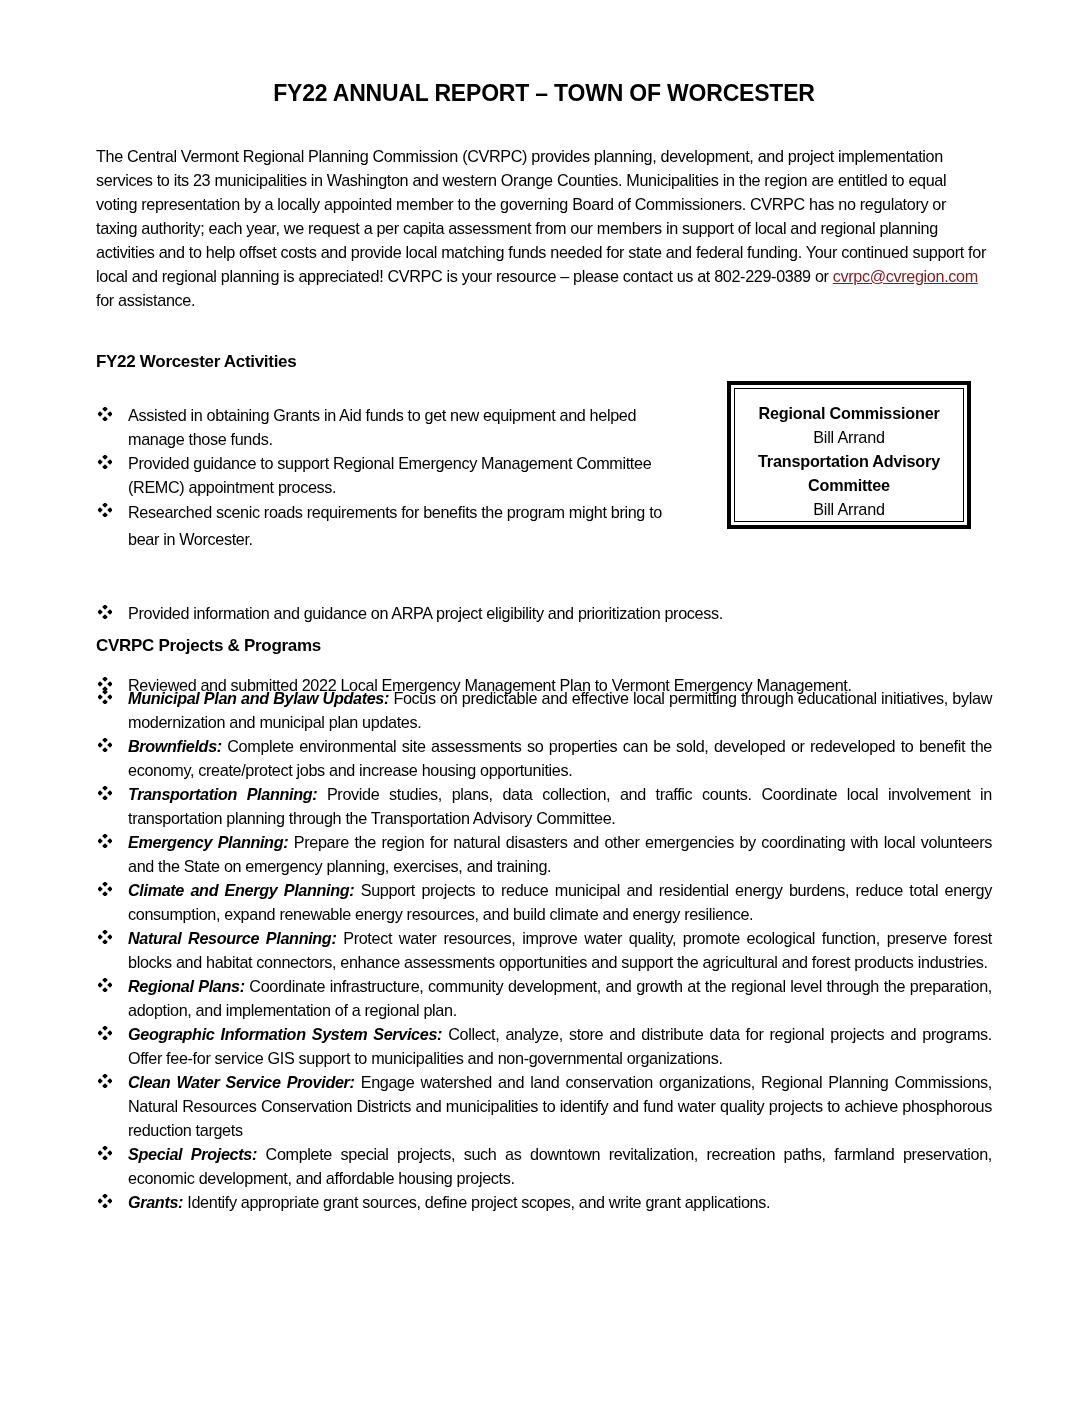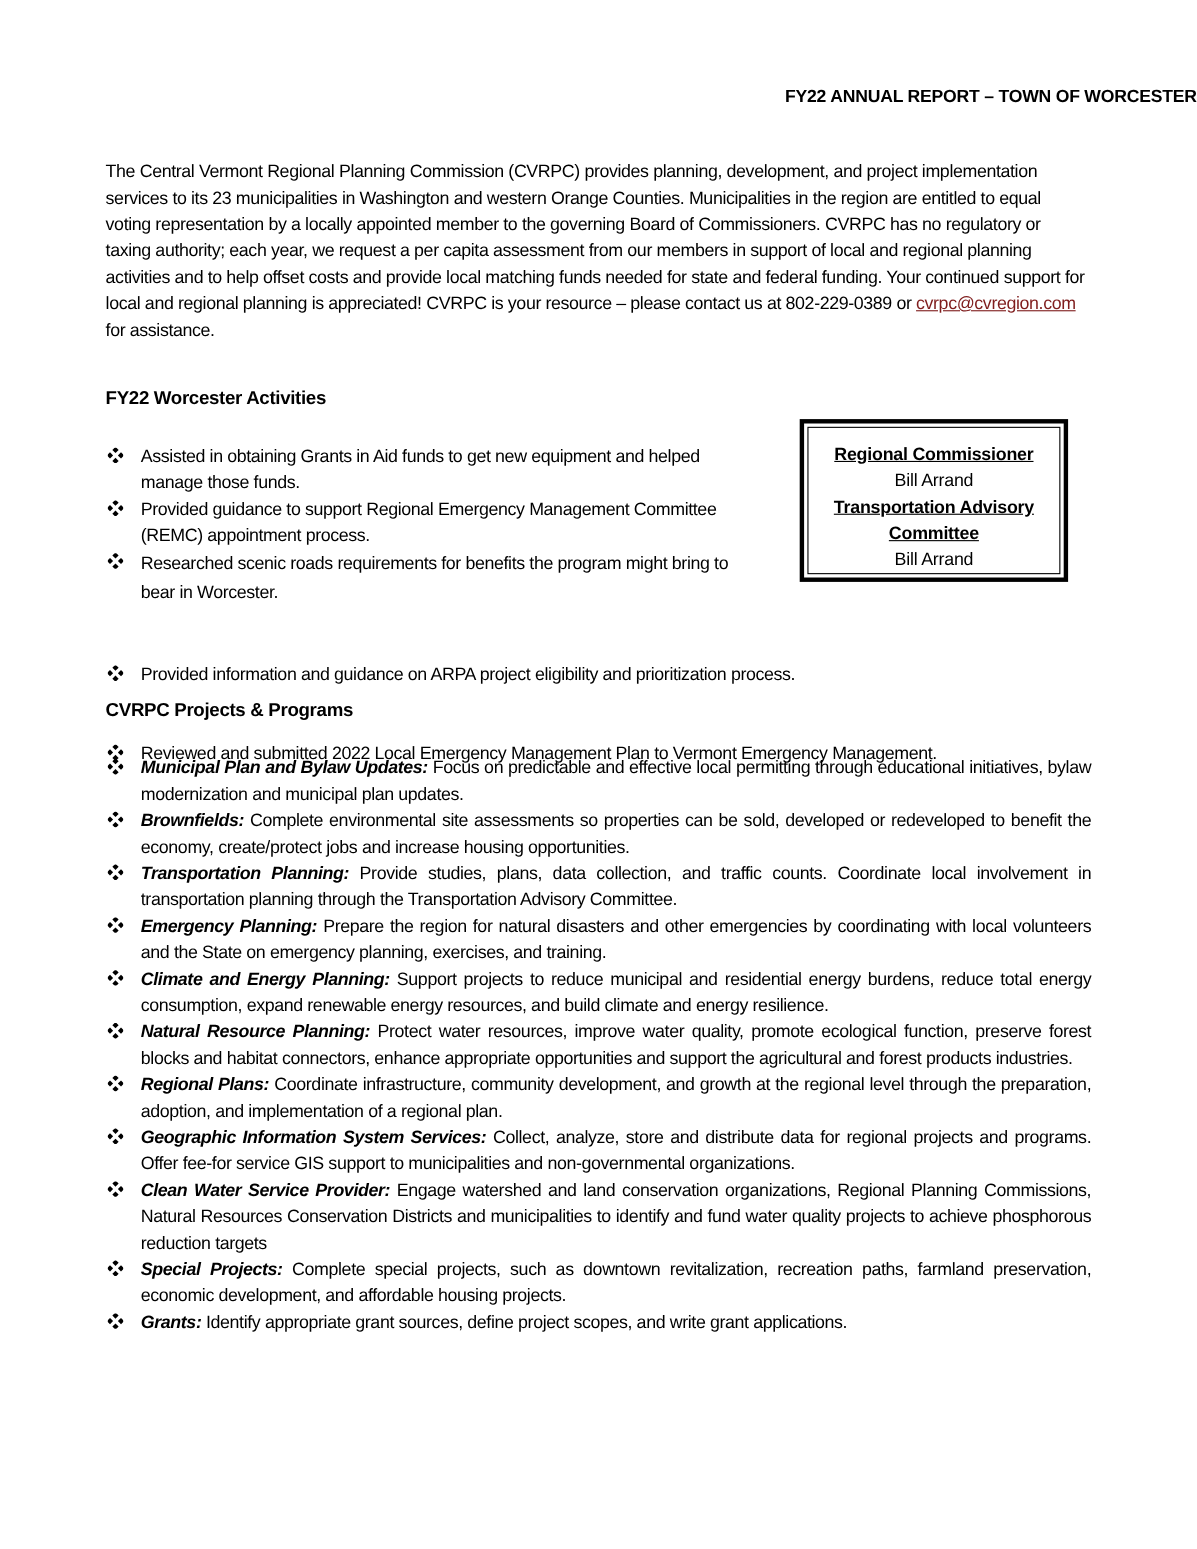--- a/index.html
+++ b/index.html
@@ -2,22 +2,22 @@
 <html><head>
   <meta charset="utf-8">
   <style>
     html, body { margin: 0; padding: 0; background: #ffffff; }
     body {
       width: 1088px; height: 1408px; position: relative; overflow: hidden;
       font-family: "Liberation Sans", sans-serif; color: #000;
     }
     .page { position: absolute; left: 0; top: 0; width: 1088px; height: 1408px; }
     .title {
-      position: absolute; top: 80px; left: 0; width: 1088px; text-align: right;
-      font-weight: bold; font-size: 16px; letter-spacing: -0.2px;
+      position: absolute; top: 80px; left: 0; width: 1088px; text-align: center;
+      font-weight: bold; font-size: 23px; letter-spacing: -0.2px;
     }
     .intro {
       position: absolute; left: 96px; top: 144px; width: 895px;
       font-size: 16.2px; line-height: 24px; letter-spacing: -0.35px;
     }
     .intro a { color: #7f1d1d; text-decoration: underline; }
     .h2 {
       position: absolute; left: 96px; font-weight: bold; font-size: 17px; letter-spacing: -0.3px;
     }
     .bullets { position: absolute; left: 96px; margin: 0; padding: 0; list-style: none; }
@@ -33,21 +33,21 @@
     .proj li { text-align: justify; }
     .proj li .lbl { font-weight: bold; font-style: italic; }
     .box {
       position: absolute; left: 727px; top: 381px; width: 244px; height: 148px;
       border: 4px solid #000; box-sizing: border-box; padding: 3px;
     }
     .box-inner {
       border: 1.5px solid #000; height: 100%; box-sizing: border-box;
       text-align: center; font-size: 16.2px; line-height: 24px; padding-top: 12px; letter-spacing: -0.2px;
     }
-    .box-inner .b { font-weight: bold; text-decoration: underline; }
+    .box-inner .b { font-weight: bold; }
   </style>
 </head>
 <body>
 
 <div class="page">
 
   <div class="title">FY22 ANNUAL REPORT – TOWN OF WORCESTER</div>
 
   <p class="intro" style="margin:0;">
     <span>The Central Vermont Regional Planning Commission (CVRPC) provides planning, development, and project implementation services to its 23 municipalities in Washington and western Orange Counties.  Municipalities in the region are entitled to equal voting representation by a locally appointed member to the governing Board of Commissioners.  CVRPC has no regulatory or taxing authority; each year, we request a per capita assessment from our members in support of local and regional planning activities and to help offset costs and provide local matching funds needed for state and federal funding.  Your continued support for local and regional planning is appreciated!  CVRPC is your resource – please contact us at 802-229-0389 or </span><a href="#">cvrpc@cvregion.com</a><span> for assistance.</span>
@@ -168,21 +168,21 @@
             <rect x="10" y="5" width="4" height="4" transform="rotate(45 12 7)"></rect>
           </g>
         </svg><span class="lbl">Climate and Energy Planning:</span><span> Support projects to reduce municipal and residential energy burdens, reduce total energy consumption, expand renewable energy resources, and build climate and energy resilience.</span></li>
     <li><svg class="diamond" viewBox="0 0 14 14">
           <g fill="#000">
             <rect x="5" y="0" width="4" height="4" transform="rotate(45 7 2)"></rect>
             <rect x="5" y="10" width="4" height="4" transform="rotate(45 7 12)"></rect>
             <rect x="0" y="5" width="4" height="4" transform="rotate(45 2 7)"></rect>
             <rect x="10" y="5" width="4" height="4" transform="rotate(45 12 7)"></rect>
           </g>
-        </svg><span class="lbl">Natural Resource Planning:</span><span> Protect water resources, improve water quality, promote ecological function, preserve forest blocks and habitat connectors, enhance appropriate opportunities and support the agricultural and forest products industries.</span></li>
+        </svg><span class="lbl">Natural Resource Planning:</span><span> Protect water resources, improve water quality, promote ecological function, preserve forest blocks and habitat connectors, enhance assessments opportunities and support the agricultural and forest products industries.</span></li>
     <li><svg class="diamond" viewBox="0 0 14 14">
           <g fill="#000">
             <rect x="5" y="0" width="4" height="4" transform="rotate(45 7 2)"></rect>
             <rect x="5" y="10" width="4" height="4" transform="rotate(45 7 12)"></rect>
             <rect x="0" y="5" width="4" height="4" transform="rotate(45 2 7)"></rect>
             <rect x="10" y="5" width="4" height="4" transform="rotate(45 12 7)"></rect>
           </g>
         </svg><span class="lbl">Regional Plans:</span><span> Coordinate infrastructure, community development, and growth at the regional level through the preparation, adoption, and implementation of a regional plan.</span></li>
     <li><svg class="diamond" viewBox="0 0 14 14">
           <g fill="#000">

